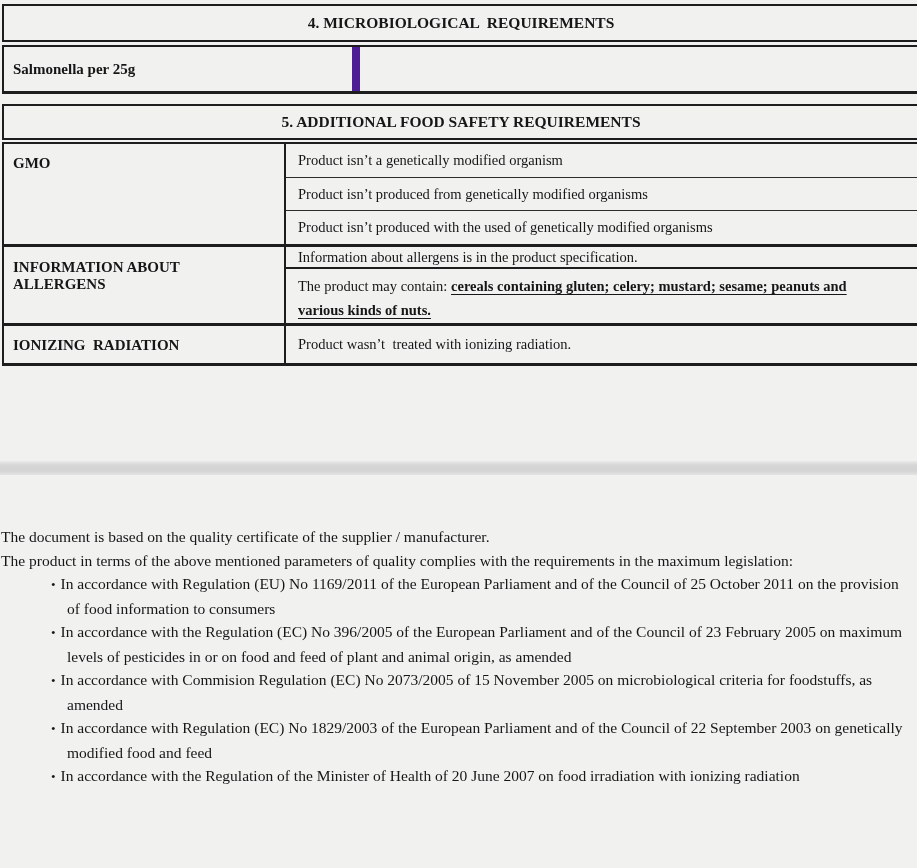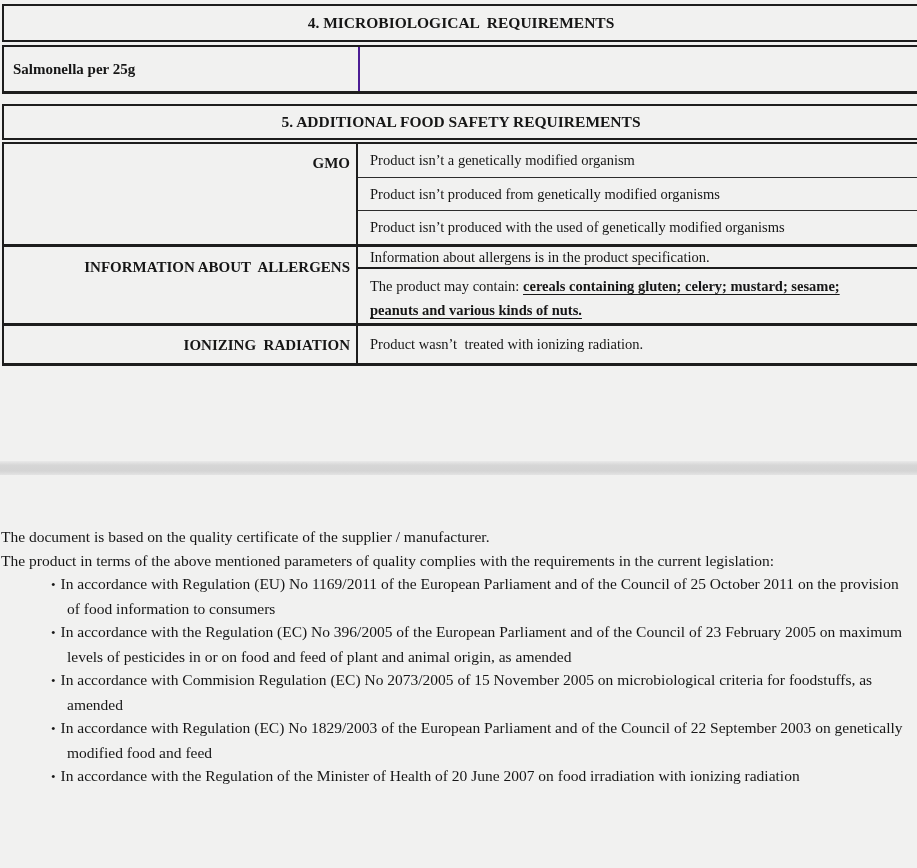--- a/index.html
+++ b/index.html
@@ -27,42 +27,41 @@
   .hgap10 { height: 10px; }
 
   
   .t4-row {
     display: flex;
     border: 2px solid #1d1d1d;
     border-bottom-width: 3px;
     height: 49px;
   }
   .t4-row .cell-left {
-    width: 356px; border-right: 2px solid #4c1d95;
+    width: 356px; border-right: 8px solid #4c1d95;
     display: flex; align-items: center;
     padding-left: 9px; font-weight: bold; font-size: 15px;
   }
   .t4-row .cell-right {
     flex: 1; display: flex; align-items: center;
     padding-left: 12px; font-size: 14.5px;
   }
 
   
   .t5-body { border-top: 2px solid #1d1d1d; }
   .t5-section {
     display: flex;
     border-left: 2px solid #1d1d1d;
     border-bottom: 3px solid #1d1d1d;
   }
   .sec-left {
-    width: 354px;
+    width: 282px;
     border-right: 2px solid #1d1d1d;
     font-weight: bold; font-size: 15px;
     padding: 11px 6px 0 9px;
-    text-align: right;
   }
   .sec-left.allergens { padding-top: 12px; }
   .sec-right { flex: 1; display: flex; flex-direction: column; }
   .vrow {
     display: flex; align-items: center;
     padding-left: 12px; font-size: 14.5px;
   }
   .vrow.h34 { height: 34px; border-bottom: 1.5px solid #2c2c2c; }
   .vrow.h33b { height: 33px; border-bottom: 1.5px solid #2c2c2c; }
   .vrow.h33 { height: 33px; }
@@ -140,21 +139,21 @@
       </div>
 
     </div>
   </div>
 
   <div class="spacer-above-bar"></div>
   <div class="page-break-bar"></div>
 
   <div class="notes">
     <div class="bold-line">The document is based on the quality certificate of the supplier / manufacturer.</div>
-    <div class="bold-line">The product in terms of the above mentioned parameters of quality complies with the requirements in the current legislation:</div>
+    <div class="bold-line">The product in terms of the above mentioned parameters of quality complies with the requirements in the maximum legislation:</div>
 
     <div class="bullet-item"><span class="bullet-char">•</span><span>In accordance with Regulation (EU) No 1169/2011 of the European Parliament and of the Council of 25 October 2011 on the provision of food information to consumers</span></div>
     <div class="bullet-item"><span class="bullet-char">•</span><span>In accordance with the Regulation (EC) No 396/2005 of the European Parliament and of the Council of 23 February 2005 on maximum levels of pesticides in or on food and feed of plant and animal origin, as amended</span></div>
     <div class="bullet-item"><span class="bullet-char">•</span><span>In accordance with Commision Regulation (EC) No 2073/2005 of 15 November 2005 on microbiological criteria for foodstuffs, as amended</span></div>
     <div class="bullet-item"><span class="bullet-char">•</span><span>In accordance with Regulation (EC) No 1829/2003 of the European Parliament and of the Council of 22 September 2003 on genetically modified food and feed</span></div>
     <div class="bullet-item"><span class="bullet-char">•</span><span>In accordance with the Regulation of the Minister of Health of 20 June 2007 on food irradiation with ionizing radiation</span></div>
   </div>
 
 </div>
 

